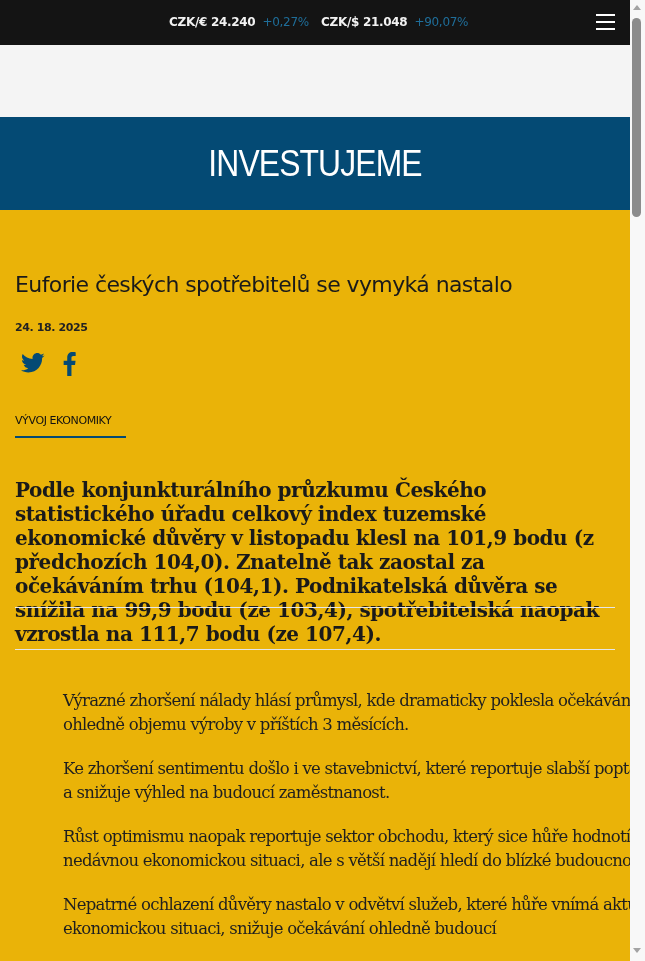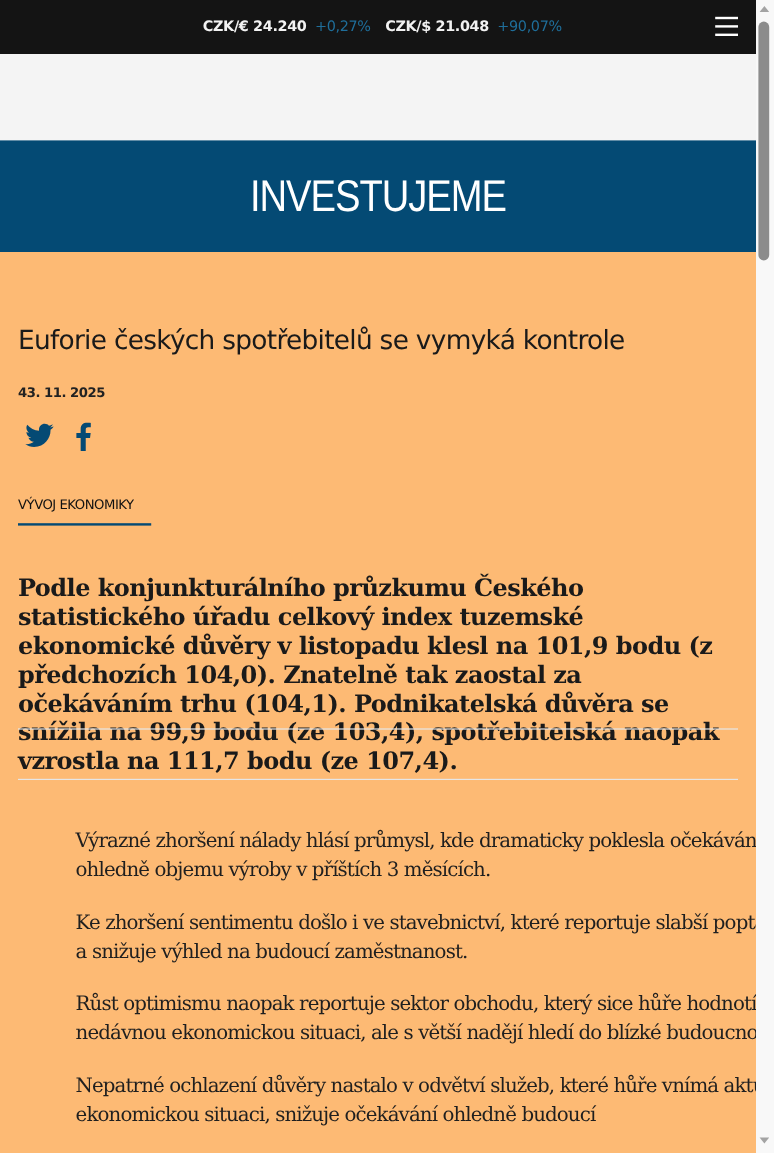--- a/index.html
+++ b/index.html
@@ -1,19 +1,19 @@
 <!DOCTYPE html>
 <html><head>
   <meta charset="utf-8">
   <style>
     * { box-sizing: border-box; margin: 0; padding: 0; }
     html, body { width: 645px; height: 961px; overflow: hidden; background: #ffffff; }
     body { position: relative; font-family: "Liberation Sans", sans-serif; color: #1a1a1a; }
 
-    .page { position: absolute; left: 0; top: 0; width: 630px; height: 961px; overflow: hidden; background: #fdba74; }
+    .page { position: absolute; left: 0; top: 0; width: 630px; height: 961px; overflow: hidden; background: #eab308; }
 
     
     .ticker { position: absolute; left: 0; top: 0; width: 630px; height: 45px; background: #141414; }
     .ticker-item { position: absolute; top: 15px; font-size: 12px; font-weight: bold; color: #f2f2f2; font-family: "DejaVu Sans", sans-serif; letter-spacing: -0.3px; white-space: nowrap; }
     .ticker-item .chg { color: #1f6e9a; font-weight: normal; margin-left: 7px; }
     .ticker-eur { left: 169px; }
     .ticker-usd { left: 321px; }
     .menu-btn { position: absolute; left: 596px; top: 13px; width: 20px; height: 18px; cursor: pointer; }
     .menu-btn span { position: absolute; left: 0; width: 19px; height: 2px; background: #fff; }
     .menu-btn span:nth-child(1) { top: 1px; }
@@ -70,22 +70,22 @@
       <span></span>
     </div>
   </div>
 
   <div class="ad-band"></div>
 
   <div class="brand">
     <div class="brand-logo">INVESTUJEME</div>
   </div>
 
-  <h1 class="title">Euforie českých spotřebitelů se vymyká kontrole</h1>
-  <div class="date">43. 11. 2025</div>
+  <h1 class="title">Euforie českých spotřebitelů se vymyká nastalo</h1>
+  <div class="date">24. 18. 2025</div>
 
   <div class="share share-twitter">
     <svg width="24" height="22" viewBox="0 0 24 20">
       <path fill="#044a74" d="M23.6 2.4c-.9.4-1.8.6-2.8.8 1-.6 1.8-1.6 2.1-2.7-.9.6-2 1-3.1 1.2C19 .7 17.7.1 16.3.1c-2.7 0-4.8 2.2-4.8 4.8 0 .4 0 .8.1 1.1C7.6 5.8 4 3.9 1.7 1 1.2 1.7 1 2.6 1 3.5c0 1.7.9 3.2 2.2 4-.8 0-1.5-.2-2.2-.6v.1c0 2.3 1.7 4.3 3.9 4.7-.4.1-.8.2-1.3.2-.3 0-.6 0-.9-.1.6 1.9 2.4 3.3 4.5 3.4-1.7 1.3-3.7 2.1-6 2.1-.4 0-.8 0-1.2-.1 2.1 1.4 4.7 2.2 7.4 2.2 8.9 0 13.7-7.4 13.7-13.7v-.6c1-.7 1.8-1.5 2.5-2.5z"></path>
     </svg>
   </div>
   <div class="share share-facebook">
     <svg width="13" height="24" viewBox="0 0 12 22">
       <path fill="#044a74" d="M7.8 22V12h3.3l.5-3.9H7.8V5.6c0-1.1.3-1.9 1.9-1.9h2V.2C11.4.1 10.2 0 8.8 0 5.9 0 3.9 1.8 3.9 5.1v2.9H.6V12h3.3v10h3.9z"></path>
     </svg>

